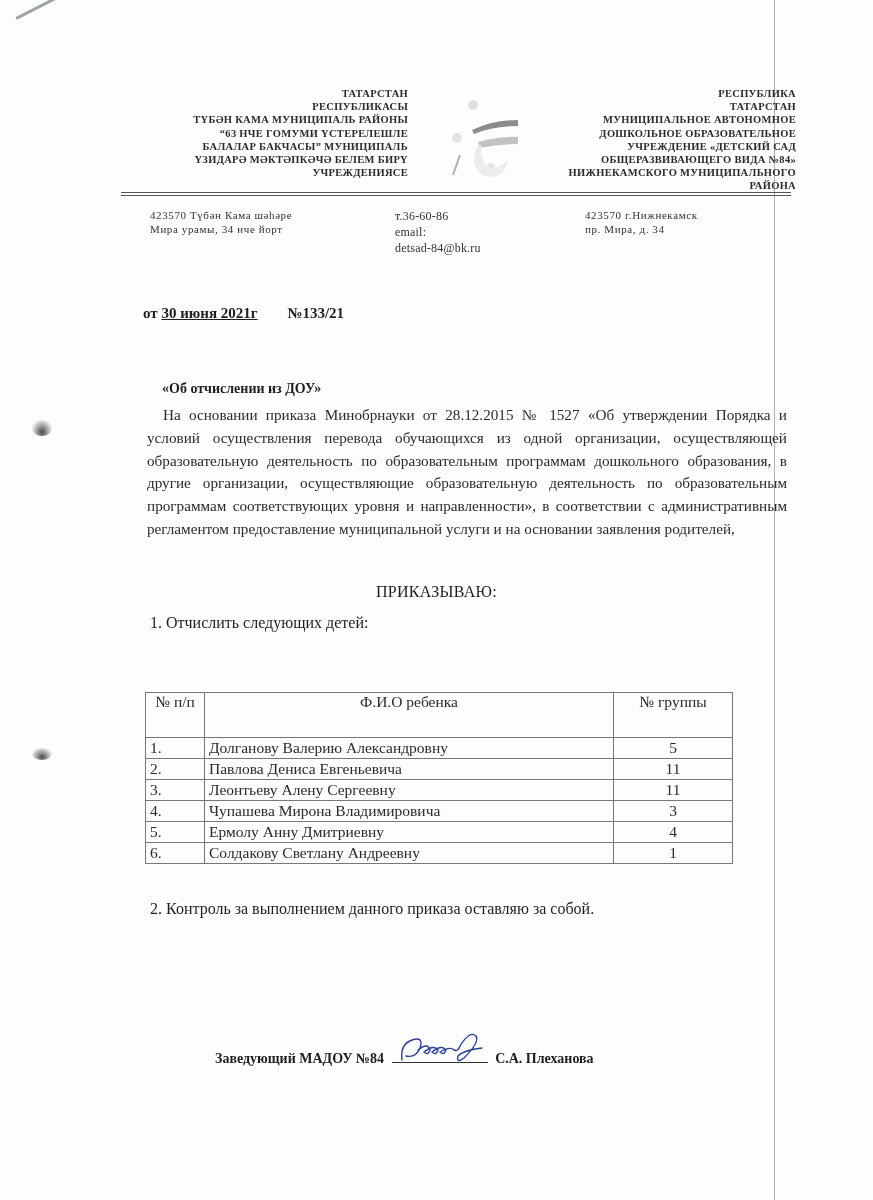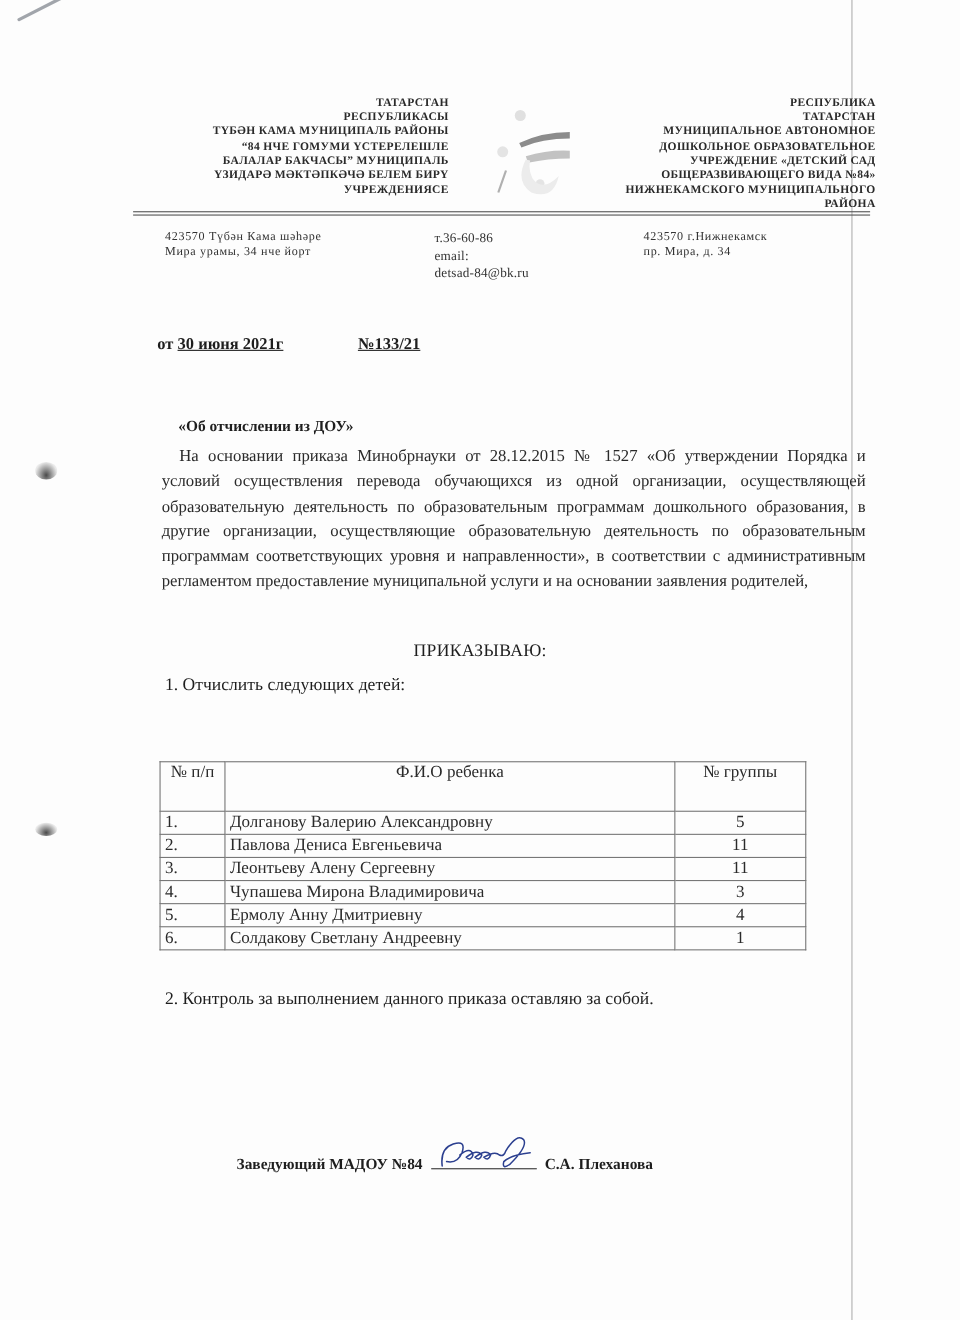--- a/index.html
+++ b/index.html
@@ -28,21 +28,21 @@
   .rule1 { left: 121px; top: 192px; width: 670px; height: 1px; background: #555; }
   .rule2 { left: 121px; top: 195px; width: 670px; height: 1px; background: #555; }
 
   .addr { font-size: 11px; line-height: 14px; color: #333; letter-spacing: 0.6px; }
   .addr-left { left: 150px; top: 208px; width: 230px; }
   .addr-mid { left: 395px; top: 208px; width: 140px; font-size: 12px; letter-spacing: 0.2px; line-height: 16px; }
   .addr-right { left: 585px; top: 208px; width: 170px; }
 
   .date-line { left: 143px; top: 305px; font-weight: bold; font-size: 15px; white-space: nowrap; }
   .date-line .u { text-decoration: underline; }
-  .date-line .num { margin-left: 64px; text-decoration: underline; }
+  .date-line .num { margin-left: 26px; }
   .subject { left: 162px; top: 362px; font-weight: bold; font-size: 14px; margin-top: 19px; }
 
   .para { left: 147px; top: 404px; width: 640px; font-size: 15.2px; line-height: 22.8px;
     text-align: justify; text-indent: 16px; color: #2a2a2a; }
   .order { left: 0; width: 873px; top: 583px; text-align: center; font-size: 16px; letter-spacing: 0.3px; }
   .item1 { left: 150px; top: 614px; font-size: 16px; }
   .item2 { left: 150px; top: 900px; font-size: 16px; }
 
   table.kids { position: absolute; left: 145px; top: 692px; width: 588px;
     border-collapse: collapse; font-size: 15.5px; color: #2a2a2a; }
@@ -63,21 +63,21 @@
 
 <div class="abs scan-mark"></div>
 <div class="abs punch punch-1"></div>
 <div class="abs punch punch-2"></div>
 <div class="abs vline"></div>
 
 <div class="abs hdr hdr-left">
   <div>ТАТАРСТАН</div>
   <div>РЕСПУБЛИКАСЫ</div>
   <div>ТҮБӘН КАМА МУНИЦИПАЛЬ РАЙОНЫ</div>
-  <div>“84 НЧЕ ГОМУМИ ҮСТЕРЕЛЕШЛЕ</div>
+  <div>“63 НЧЕ ГОМУМИ ҮСТЕРЕЛЕШЛЕ</div>
   <div>БАЛАЛАР БАКЧАСЫ” МУНИЦИПАЛЬ</div>
   <div>ҮЗИДАРӘ МӘКТӘПКӘЧӘ БЕЛЕМ БИРҮ</div>
   <div>УЧРЕЖДЕНИЯСЕ</div>
 </div>
 
 <div class="abs logo">
   <svg width="80" height="90" viewBox="0 0 80 90">
     <circle cx="25" cy="15" r="5" fill="#e0e0e0"></circle>
     <circle cx="9" cy="48" r="5" fill="#e4e4e4"></circle>
     <circle cx="43" cy="77" r="4" fill="#e4e4e4"></circle>

